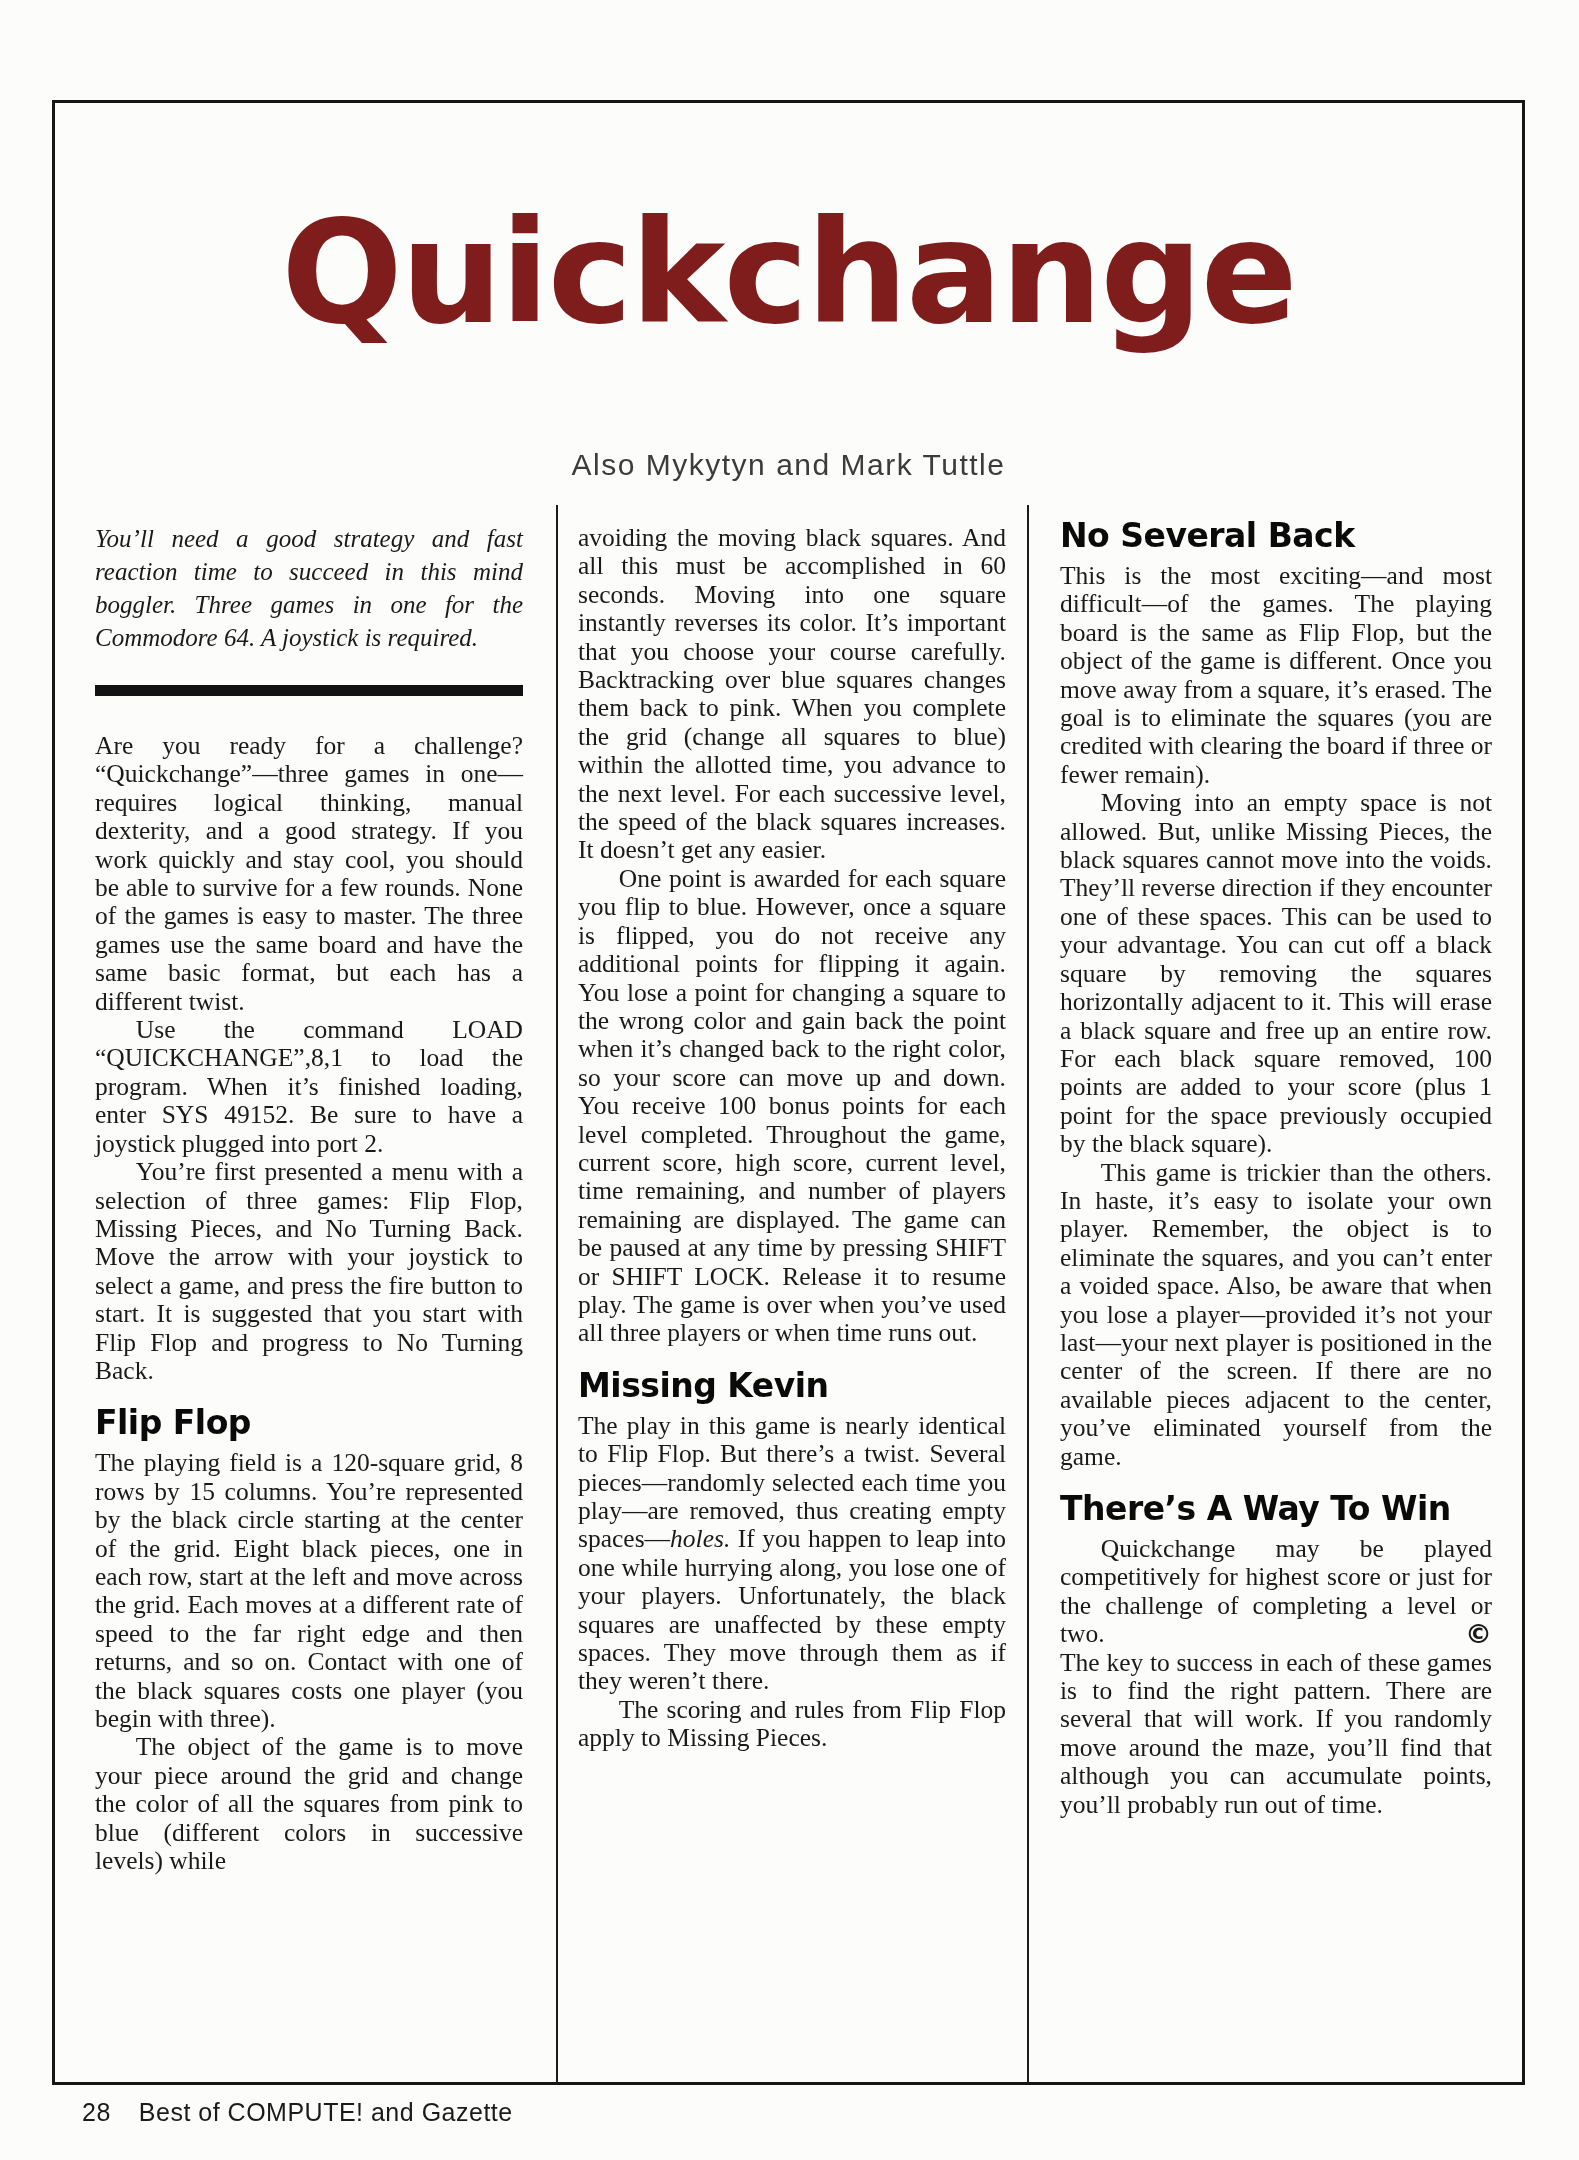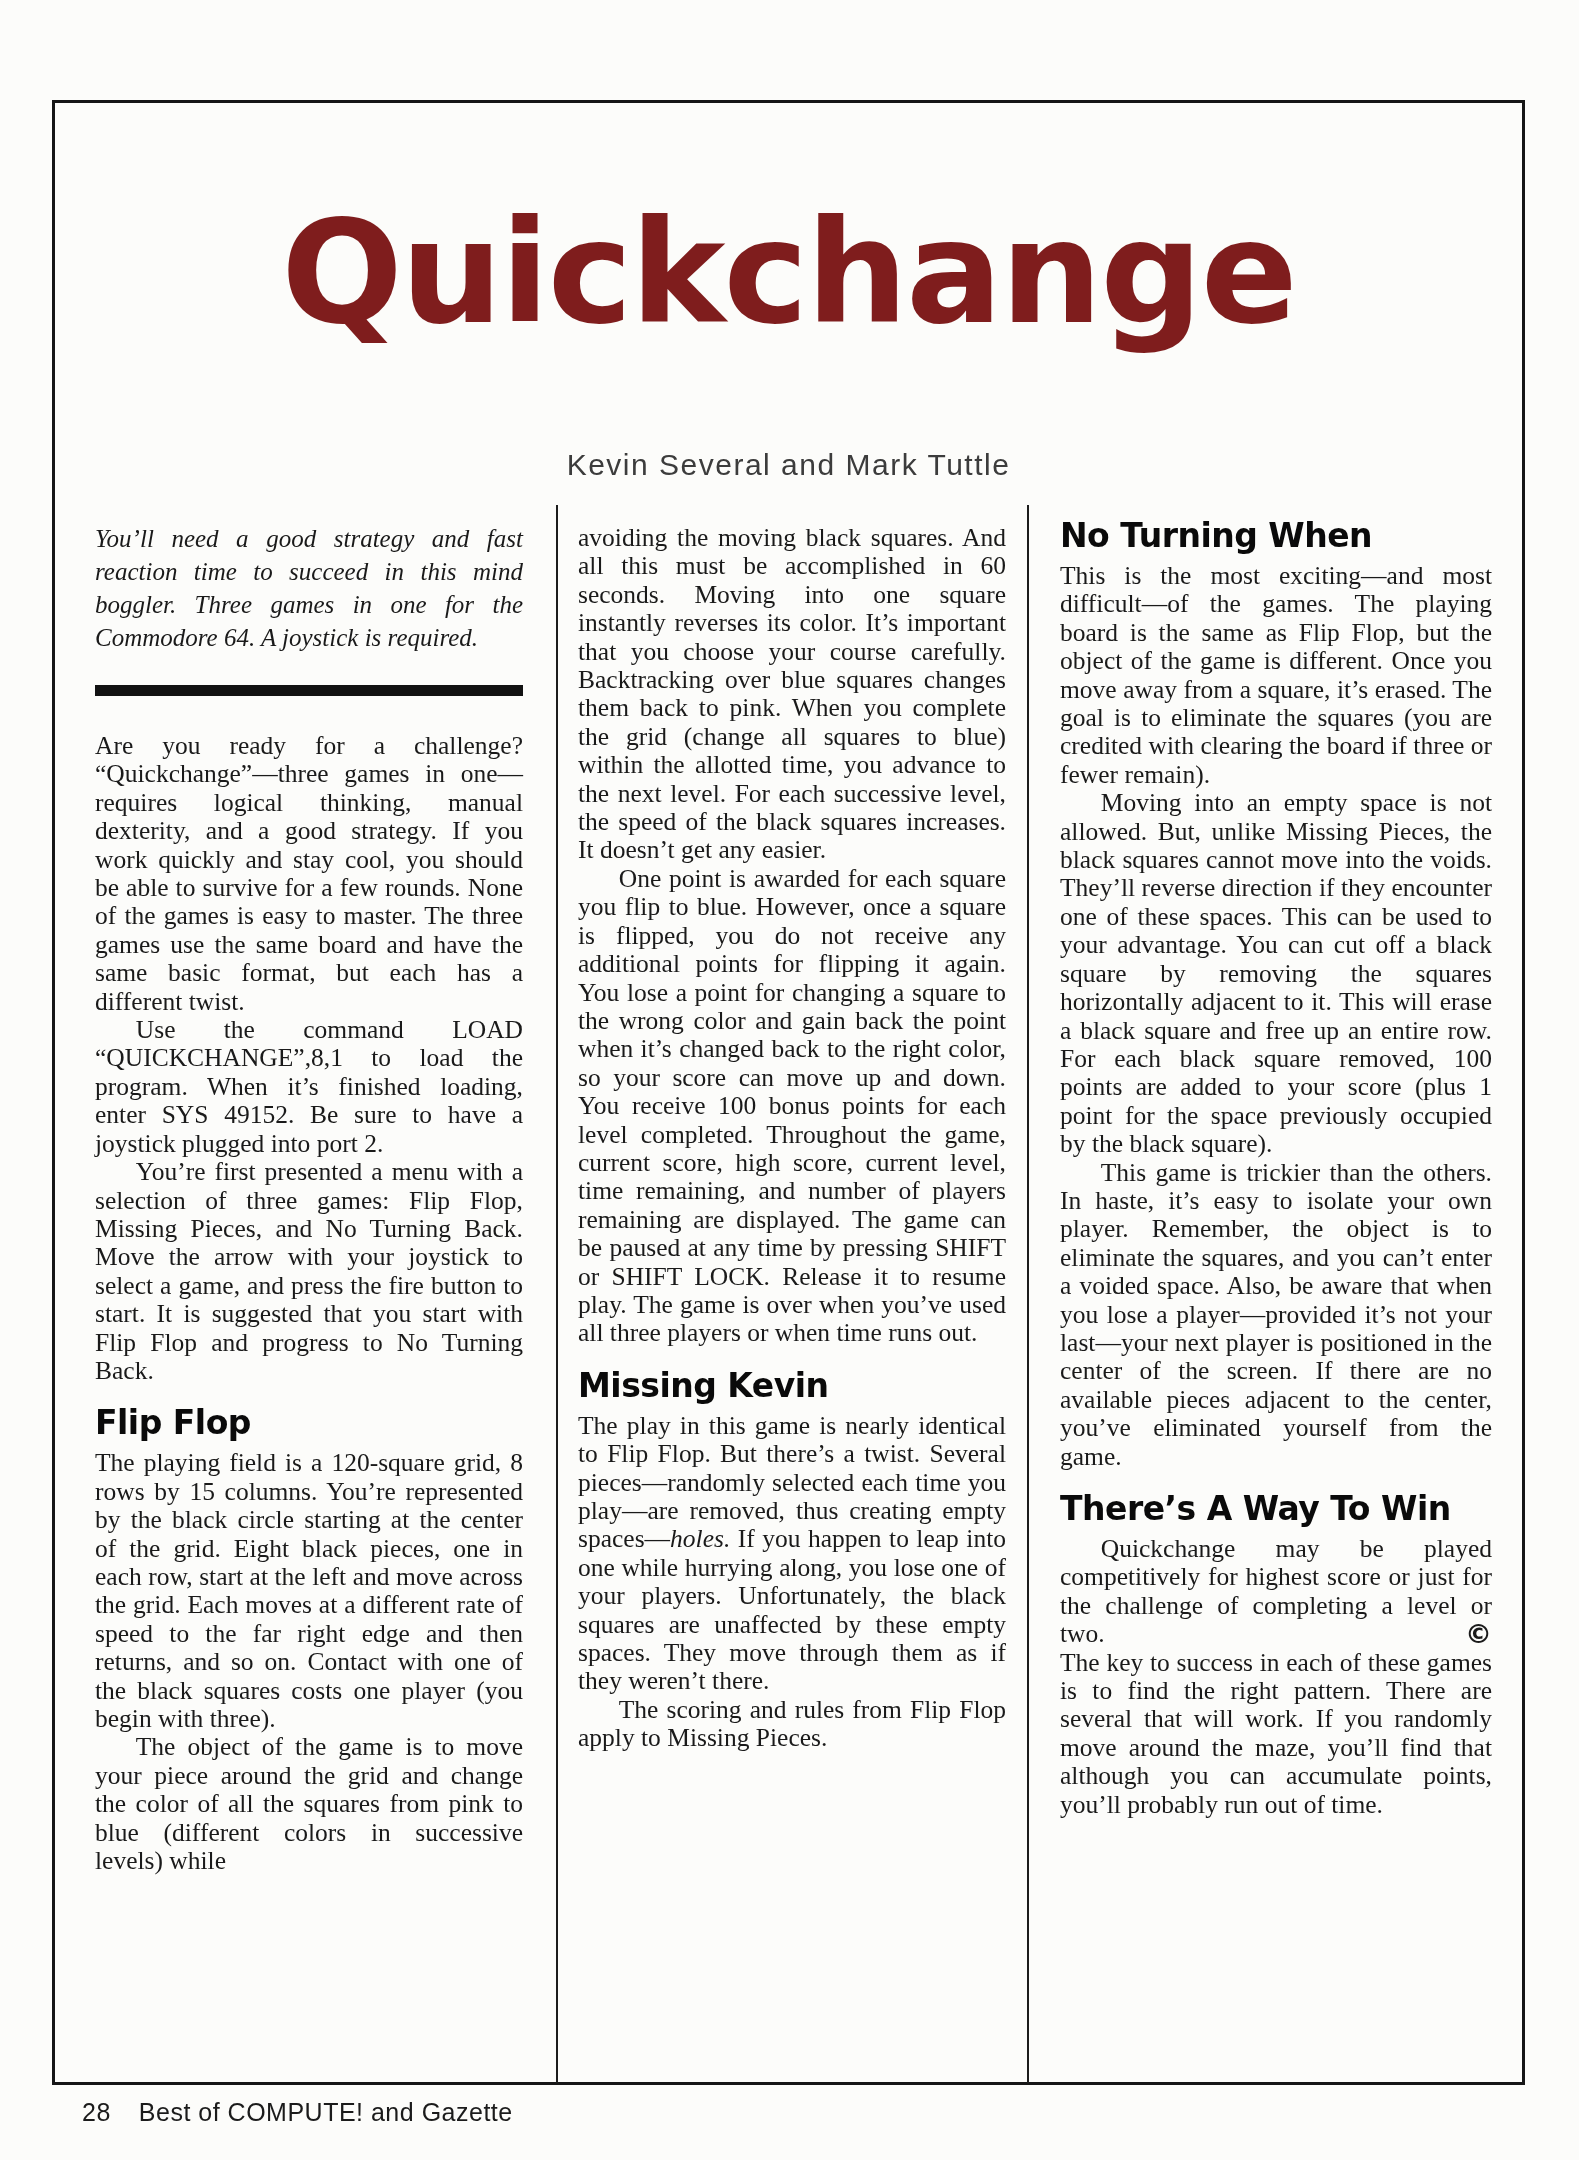--- a/index.html
+++ b/index.html
@@ -121,21 +121,21 @@
 </style>
 </head>
 <body>
 
 <div class="page">
 
   <div class="frame"></div>
 
   <div class="article-title">Quickchange</div>
 
-  <div class="byline">Kevin Several and Mark Tuttle</div>
+  <div class="byline">Also Mykytyn and Mark Tuttle</div>
 
   <div class="vdivider" id="divider1"></div>
   <div class="vdivider" id="divider2"></div>
 
   <div class="col" id="col1">
     <p class="intro">You’ll need a good strategy and fast reaction time to succeed in this mind boggler. Three games in one for the Commodore 64. A joystick is required.</p>
     <div class="intro-rule"></div>
     <p class="body">Are you ready for a challenge? “Quickchange”—three games in one—requires logical thinking, manual dexterity, and a good strategy. If you work quickly and stay cool, you should be able to survive for a few rounds. None of the games is easy to master. The three games use the same board and have the same basic format, but each has a different twist.</p>
     <p class="body indent">Use the command LOAD “QUICKCHANGE”,8,1 to load the program. When it’s finished loading, enter SYS 49152. Be sure to have a joystick plugged into port 2.</p>
     <p class="body indent">You’re first presented a menu with a selection of three games: Flip Flop, Missing Pieces, and No Turning Back. Move the arrow with your joystick to select a game, and press the fire button to start. It is suggested that you start with Flip Flop and progress to No Turning Back.</p>
@@ -146,21 +146,21 @@
 
   <div class="col" id="col2">
     <p class="body">avoiding the moving black squares. And all this must be accomplished in 60 seconds. Moving into one square instantly reverses its color. It’s important that you choose your course carefully. Backtracking over blue squares changes them back to pink. When you complete the grid (change all squares to blue) within the allotted time, you advance to the next level. For each successive level, the speed of the black squares increases. It doesn’t get any easier.</p>
     <p class="body indent">One point is awarded for each square you flip to blue. However, once a square is flipped, you do not receive any additional points for flipping it again. You lose a point for changing a square to the wrong color and gain back the point when it’s changed back to the right color, so your score can move up and down. You receive 100 bonus points for each level completed. Throughout the game, current score, high score, current level, time remaining, and number of players remaining are displayed. The game can be paused at any time by pressing SHIFT or SHIFT LOCK. Release it to resume play. The game is over when you’ve used all three players or when time runs out.</p>
     <h2 class="section">Missing Kevin</h2>
     <p class="body"><span>The play in this game is nearly identical to Flip Flop. But there’s a twist. Several pieces—randomly selected each time you play—are removed, thus creating empty spaces—</span><span class="ital">holes.</span><span> If you happen to leap into one while hurrying along, you lose one of your players. Unfortunately, the black squares are unaffected by these empty spaces. They move through them as if they weren’t there.</span></p>
     <p class="body indent">The scoring and rules from Flip Flop apply to Missing Pieces.</p>
   </div>
 
   <div class="col" id="col3">
-    <h2 class="section first">No Turning When</h2>
+    <h2 class="section first">No Several Back</h2>
     <p class="body">This is the most exciting—and most difficult—of the games. The playing board is the same as Flip Flop, but the object of the game is different. Once you move away from a square, it’s erased. The goal is to eliminate the squares (you are credited with clearing the board if three or fewer remain).</p>
     <p class="body indent">Moving into an empty space is not allowed. But, unlike Missing Pieces, the black squares cannot move into the voids. They’ll reverse direction if they encounter one of these spaces. This can be used to your advantage. You can cut off a black square by removing the squares horizontally adjacent to it. This will erase a black square and free up an entire row. For each black square removed, 100 points are added to your score (plus 1 point for the space previously occupied by the black square).</p>
     <p class="body indent">This game is trickier than the others. In haste, it’s easy to isolate your own player. Remember, the object is to eliminate the squares, and you can’t enter a voided space. Also, be aware that when you lose a player—provided it’s not your last—your next player is positioned in the center of the screen. If there are no available pieces adjacent to the center, you’ve eliminated yourself from the game.</p>
     <h2 class="section">There’s A Way To Win</h2>
     <p class="body indent"><span>Quickchange may be played competitively for highest score or just for the challenge of completing a level or two.</span><span class="endmark">©</span></p>
     <p class="body">The key to success in each of these games is to find the right pattern. There are several that will work. If you randomly move around the maze, you’ll find that although you can accumulate points, you’ll probably run out of time.</p>
   </div>
 
   <div class="footer">
     <span>28</span><span class="pubname">Best of COMPUTE! and Gazette</span>

